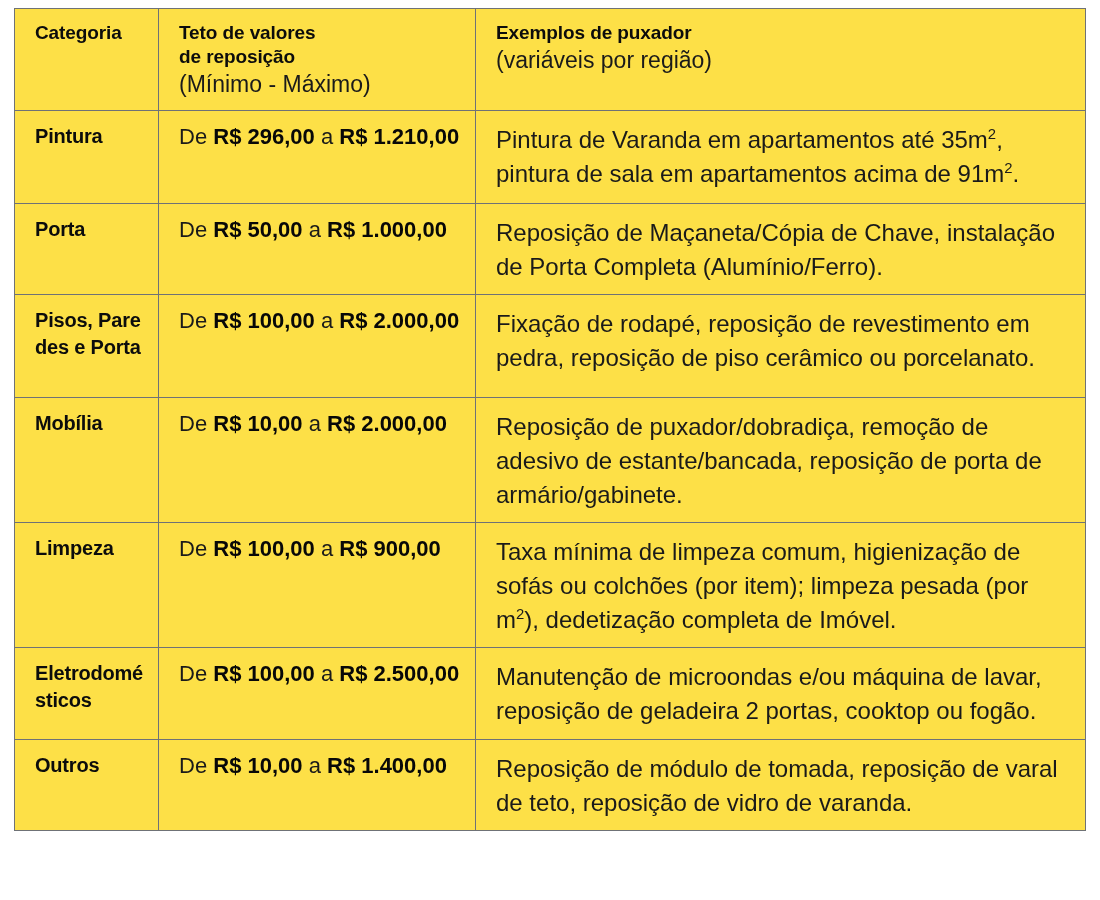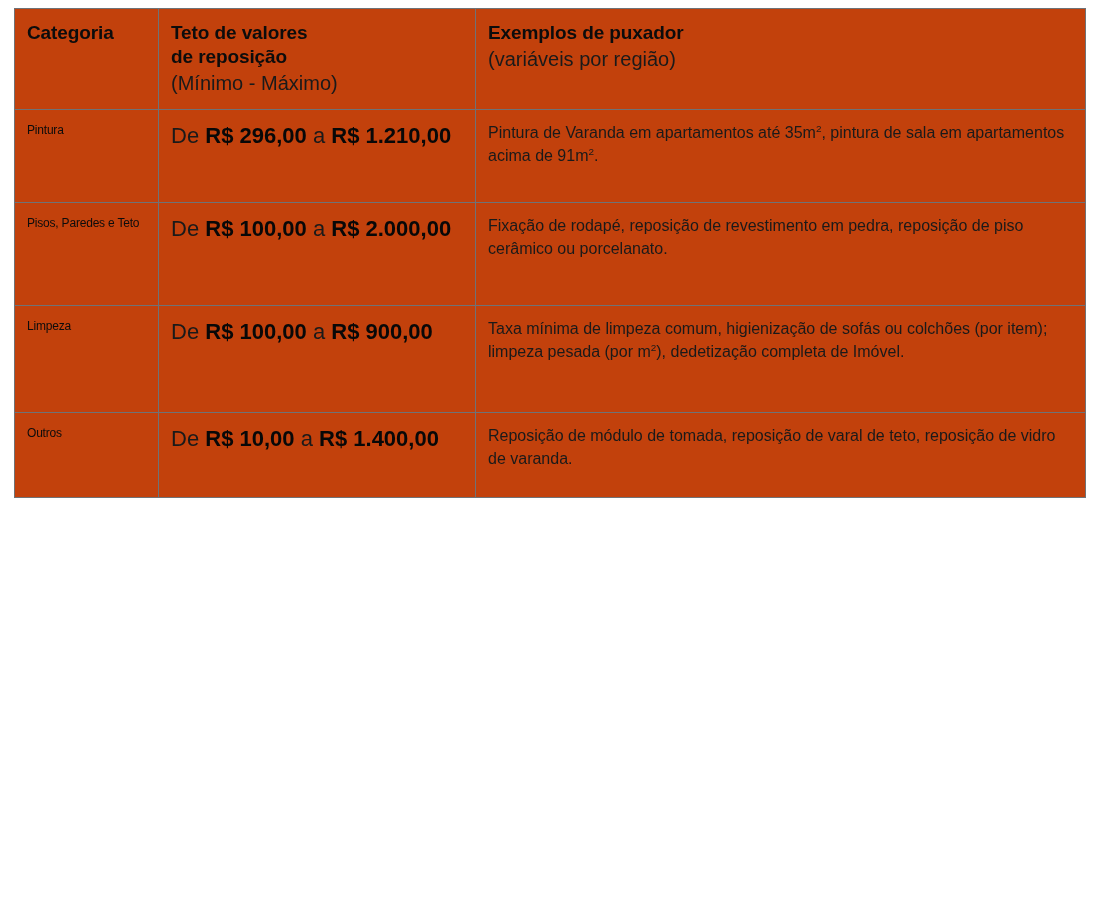--- a/index.html
+++ b/index.html
@@ -35,48 +35,48 @@
   }
 
   .repair-table col.col-categoria { width: 144px; }
   .repair-table col.col-faixa     { width: 317px; }
   .repair-table col.col-exemplos  { width: 610px; }
 
   .repair-table td,
   .repair-table th {
     border: 1px solid #6f7276;
     vertical-align: top;
-    padding: 12px 12px 10px 12px;
+    padding: 12px 12px 10px 20px;
     text-align: left;
-    background: #c2410c;
+    background: #fde047;
   }
 
   
   .head-cell {
     height: 78px;
   }
   .head-title {
     font-size: 19px;
     font-weight: bold;
     line-height: 1.26;
     letter-spacing: -0.1px;
     color: #0c0c0c;
   }
   .head-sub {
-    font-size: 20px;
+    font-size: 23px;
     font-weight: normal;
     line-height: 1.3;
     color: #1a1a1a;
     margin-top: 1px;
   }
 
   
   .cat-cell {
-    font-size: 12px;
-    font-weight: normal;
+    font-size: 20px;
+    font-weight: bold;
     line-height: 1.34;
     letter-spacing: -0.2px;
     color: #0c0c0c;
     word-break: break-all;
     overflow-wrap: anywhere;
     hyphens: none;
   }
 
   
   .val-cell {
@@ -88,21 +88,21 @@
   .val-cell .amount {
     font-weight: bold;
     color: #080808;
   }
   .val-cell .conn {
     font-weight: normal;
   }
 
   
   .ex-cell {
-    font-size: 16px;
+    font-size: 24px;
     font-weight: normal;
     line-height: 1.42;
     color: #1a1a1a;
   }
   .ex-cell sup {
     font-size: 0.62em;
     vertical-align: super;
     line-height: 0;
   }
 
@@ -152,44 +152,74 @@
         <td class="cat-cell">Pintura</td>
         <td class="val-cell">
           <span class="conn">De</span>
           <span class="amount">R$ 296,00</span>
           <span class="conn">a</span>
           <span class="amount">R$ 1.210,00</span>
         </td>
         <td class="ex-cell">Pintura de Varanda em apartamentos até 35m<sup>2</sup>, pintura de sala em apartamentos acima de 91m<sup>2</sup>.</td>
       </tr>
 
+      <tr class="r-porta">
+        <td class="cat-cell">Porta</td>
+        <td class="val-cell">
+          <span class="conn">De</span>
+          <span class="amount">R$ 50,00</span>
+          <span class="conn">a</span>
+          <span class="amount">R$ 1.000,00</span>
+        </td>
+        <td class="ex-cell">Reposição de Maçaneta/Cópia de Chave, instalação de Porta Completa (Alumínio/Ferro).</td>
+      </tr>
 
       <tr class="r-pisos">
-        <td class="cat-cell">Pisos, Paredes e Teto</td>
+        <td class="cat-cell">Pisos, Paredes e Porta</td>
         <td class="val-cell">
           <span class="conn">De</span>
           <span class="amount">R$ 100,00</span>
           <span class="conn">a</span>
           <span class="amount">R$ 2.000,00</span>
         </td>
         <td class="ex-cell">Fixação de rodapé, reposição de revestimento em pedra, reposição de piso cerâmico ou porcelanato.</td>
       </tr>
 
+      <tr class="r-mobilia">
+        <td class="cat-cell">Mobília</td>
+        <td class="val-cell">
+          <span class="conn">De</span>
+          <span class="amount">R$ 10,00</span>
+          <span class="conn">a</span>
+          <span class="amount">R$ 2.000,00</span>
+        </td>
+        <td class="ex-cell">Reposição de puxador/dobradiça, remoção de adesivo de estante/bancada, reposição de porta de armário/gabinete.</td>
+      </tr>
 
       <tr class="r-limpeza">
         <td class="cat-cell">Limpeza</td>
         <td class="val-cell">
           <span class="conn">De</span>
           <span class="amount">R$ 100,00</span>
           <span class="conn">a</span>
           <span class="amount">R$ 900,00</span>
         </td>
         <td class="ex-cell">Taxa mínima de limpeza comum, higienização de sofás ou colchões (por item); limpeza pesada (por m<sup>2</sup>), dedetização completa de Imóvel.</td>
       </tr>
 
+      <tr class="r-eletro">
+        <td class="cat-cell">Eletrodomésticos</td>
+        <td class="val-cell">
+          <span class="conn">De</span>
+          <span class="amount">R$ 100,00</span>
+          <span class="conn">a</span>
+          <span class="amount">R$ 2.500,00</span>
+        </td>
+        <td class="ex-cell">Manutenção de microondas e/ou máquina de lavar, reposição de geladeira 2 portas, cooktop ou fogão.</td>
+      </tr>
 
 
 
       <tr class="r-outros">
         <td class="cat-cell">Outros</td>
         <td class="val-cell">
           <span class="conn">De</span>
           <span class="amount">R$ 10,00</span>
           <span class="conn">a</span>
           <span class="amount">R$ 1.400,00</span>

